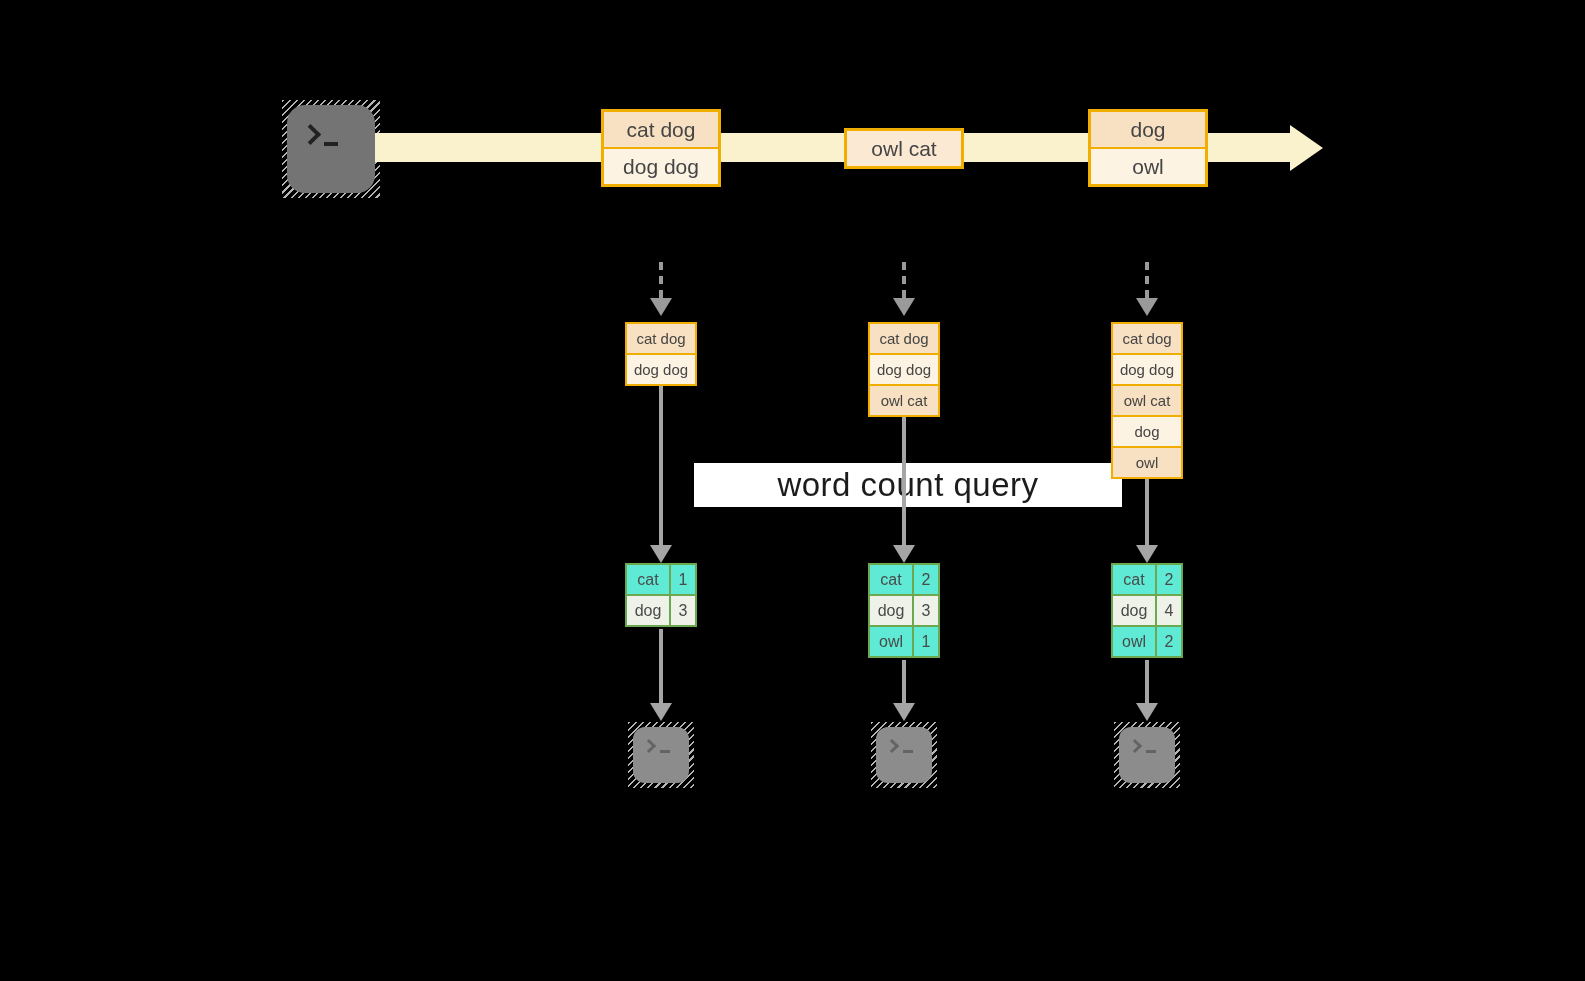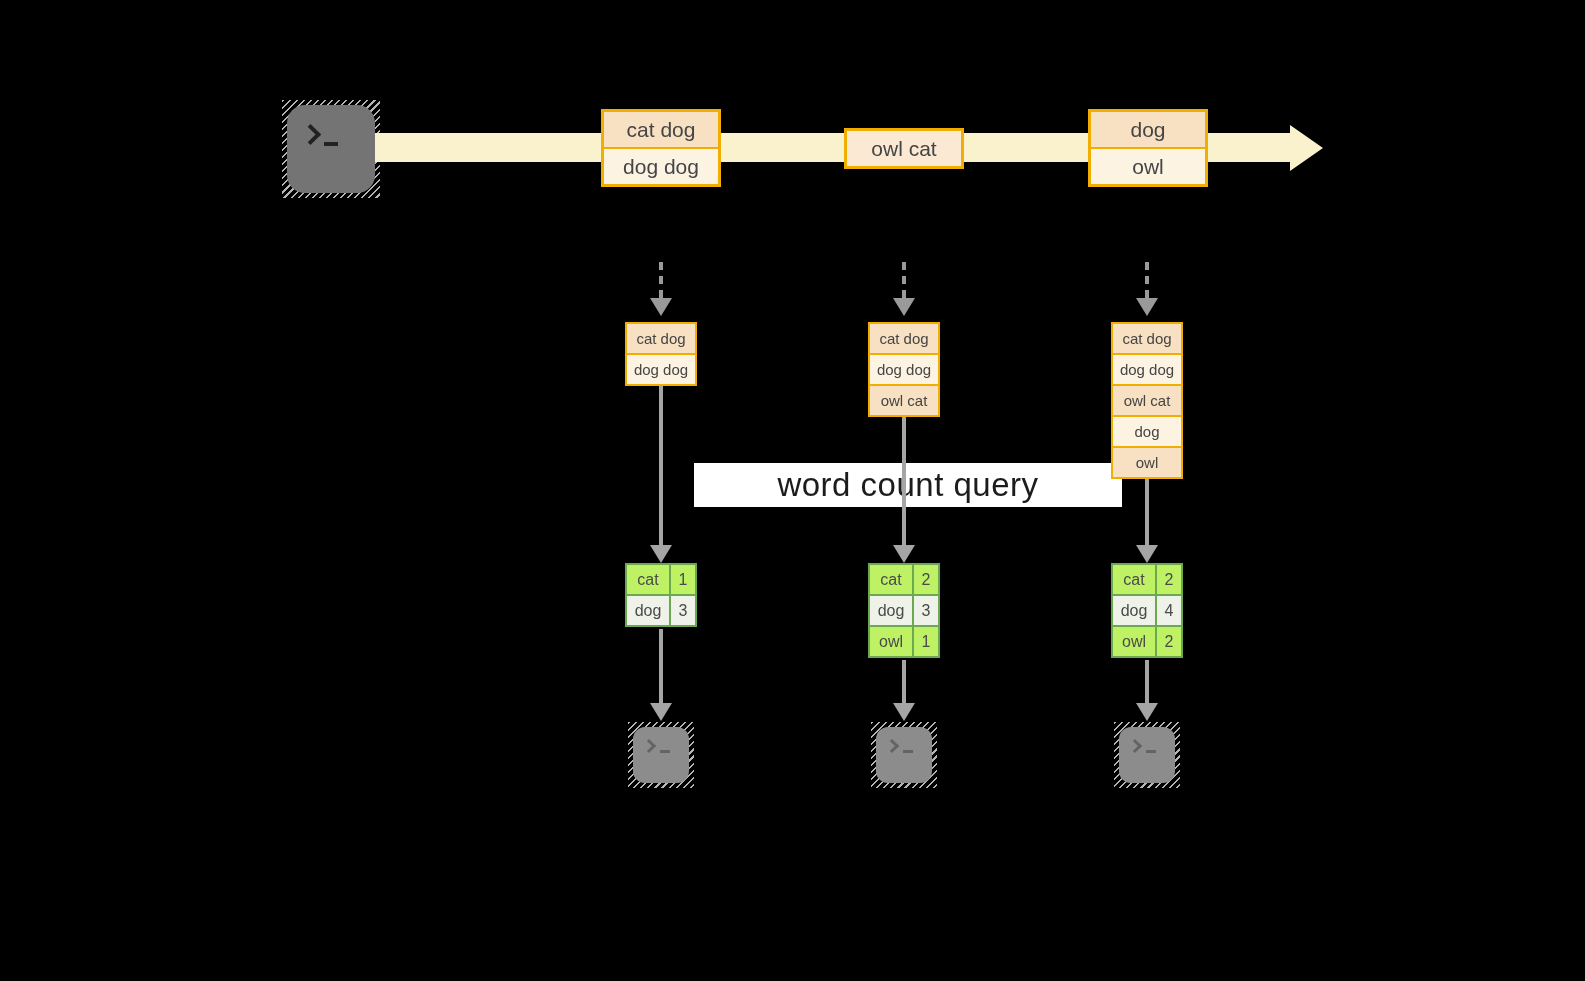--- a/index.html
+++ b/index.html
@@ -55,21 +55,21 @@
     position:absolute;left:694px;top:463px;width:428px;height:44px;background:#fff;z-index:5;
     display:flex;align-items:center;justify-content:center;
   }
   .query-label span{position:relative;z-index:7;font-size:33px;font-weight:300;color:#1c1c1c;letter-spacing:.5px;}
   
   .count-table{
     position:absolute;width:68px;display:grid;grid-template-columns:1fr 24px;gap:2px;
     background:#6ba84f;border:2px solid #6ba84f;z-index:8;
   }
   .count-table .cell{display:flex;align-items:center;justify-content:center;height:29px;font-size:16px;color:#4a4a4a;}
-  .bg-dark{background:#bef264;}
+  .bg-dark{background:#5eead4;}
   .bg-light{background:#eef2e8;}
 </style>
 </head>
 <body>
 
 <div id="canvas">
 
   <div class="terminal terminal-top" style="left:282px;top:100px;width:98px;height:98px;">
     <div class="terminal-body">
       <span class="prompt">

